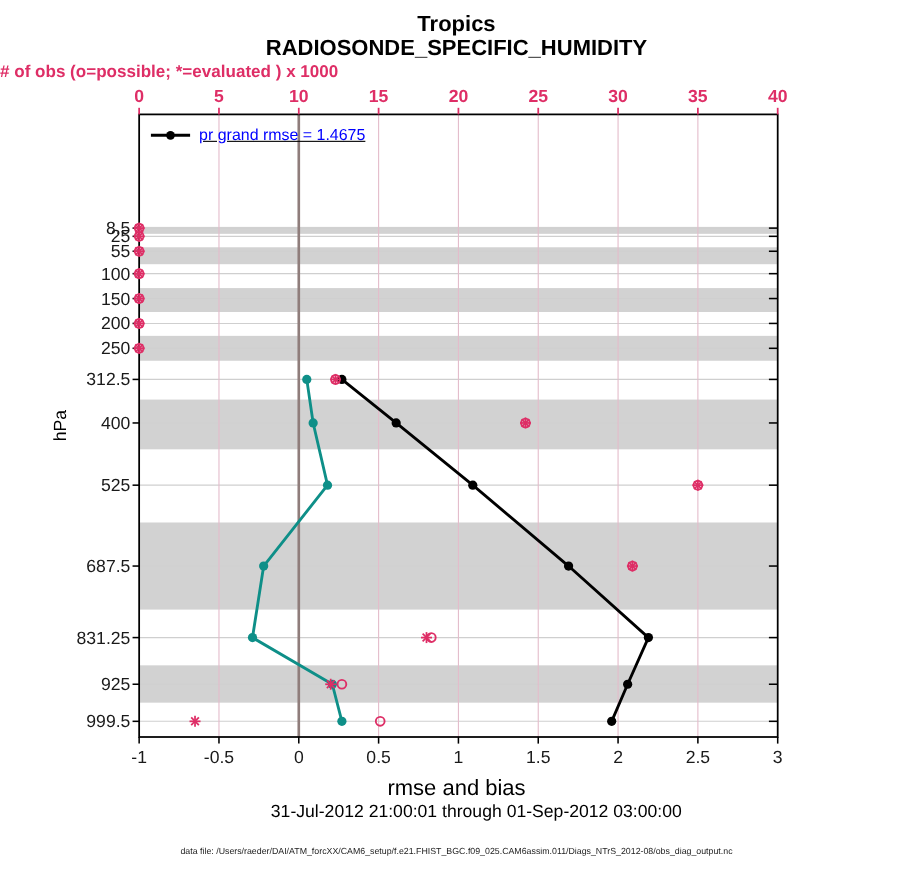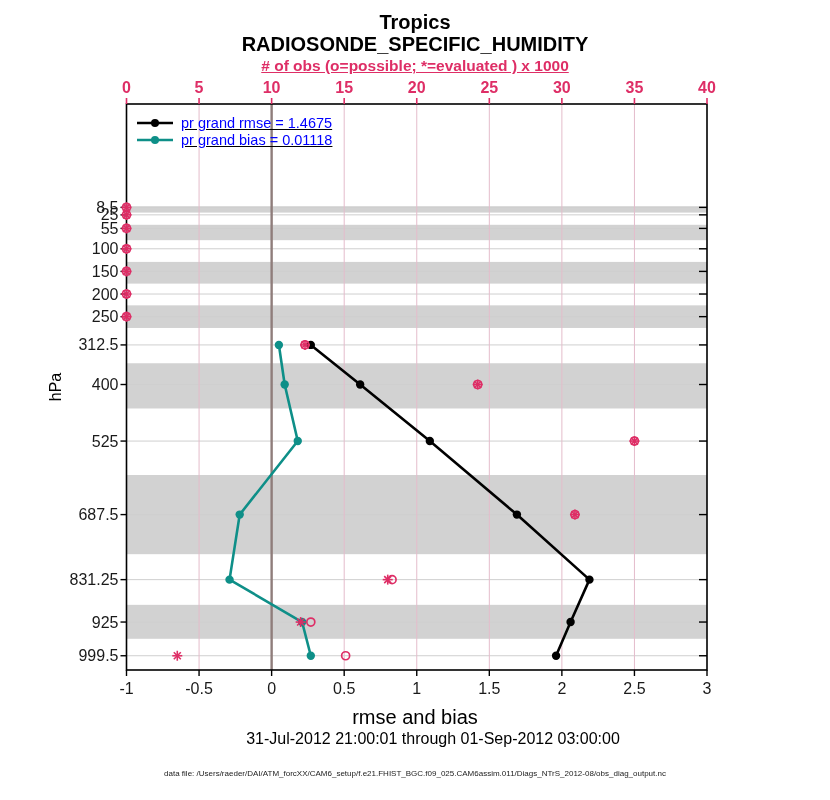--- a/index.html
+++ b/index.html
@@ -4,22 +4,22 @@
 <style>
   html,body{margin:0;padding:0;background:#ffffff;}
   .figure{position:relative;width:830px;height:800px;background:#ffffff;
           font-family:"Liberation Sans",sans-serif;overflow:hidden;color:#000;}
   .figure svg.plot{position:absolute;left:0;top:0;}
   svg text{font-family:"Liberation Sans",sans-serif;}
   .title,.subtitle{position:absolute;left:0;right:0;text-align:center;
           font-size:20px;font-weight:bold;line-height:20px;}
   .title{top:12px;}
   .subtitle{top:34px;}
-  .obs-label{position:absolute;left:0;right:0;top:57px;text-align:center;
-          font-size:15.5px;font-weight:bold;line-height:18px;color:var(--magenta);text-decoration:underline;}
+  .obs-label{position:absolute;left:0;right:0;top:57px;text-align:left;
+          font-size:15.5px;font-weight:bold;line-height:18px;color:var(--magenta);}
   .legend{position:absolute;left:137px;top:114px;text-decoration:underline;}
   .legend-row{display:flex;align-items:center;height:17px;}
   .legend-label{font-size:14.5px;margin-left:8px;color:var(--legend-blue);white-space:nowrap;}
   .ylab{position:absolute;left:37px;top:377px;width:40px;height:20px;text-align:center;
           font-size:16px;transform:rotate(-90deg);}
   .xlab{position:absolute;left:0;right:0;top:706px;text-align:center;font-size:20px;}
   .daterange{position:absolute;left:0;right:0;top:730px;text-align:center;font-size:16px;margin-left:36px;}
   .datafile{position:absolute;left:0;right:0;top:769px;text-align:center;
           font-size:8px;color:#222;white-space:nowrap;}
 </style>
@@ -229,26 +229,19 @@
   <div class="obs-label"># of obs (o=possible; *=evaluated ) x 1000</div>
 
   <div class="legend">
     <div class="legend-row">
       <svg width="36" height="10">
         <line class="ls0" x1="0" y1="5" x2="36" y2="5" stroke-width="2.6" stroke="#000000"></line>
         <circle class="lc0" cx="18" cy="5" r="4" fill="#000000"></circle>
       </svg>
       <span class="legend-label">pr grand rmse = 1.4675</span>
     </div>
-    <div class="legend-row">
-      <svg width="36" height="10">
-        <line class="ls1" x1="0" y1="5" x2="36" y2="5" stroke-width="2.6" stroke="#0e8f88"></line>
-        <circle class="lc1" cx="18" cy="5" r="4" fill="#0e8f88"></circle>
-      </svg>
-      <span class="legend-label">pr grand bias = 0.01118</span>
-    </div>
   </div>
 
   <div class="ylab">hPa</div>
   <div class="xlab">rmse and bias</div>
   <div class="daterange">31-Jul-2012 21:00:01 through 01-Sep-2012 03:00:00</div>
   <div class="datafile">data file: /Users/raeder/DAI/ATM_forcXX/CAM6_setup/f.e21.FHIST_BGC.f09_025.CAM6assim.011/Diags_NTrS_2012-08/obs_diag_output.nc</div>
 </div>
 
 </body></html>

